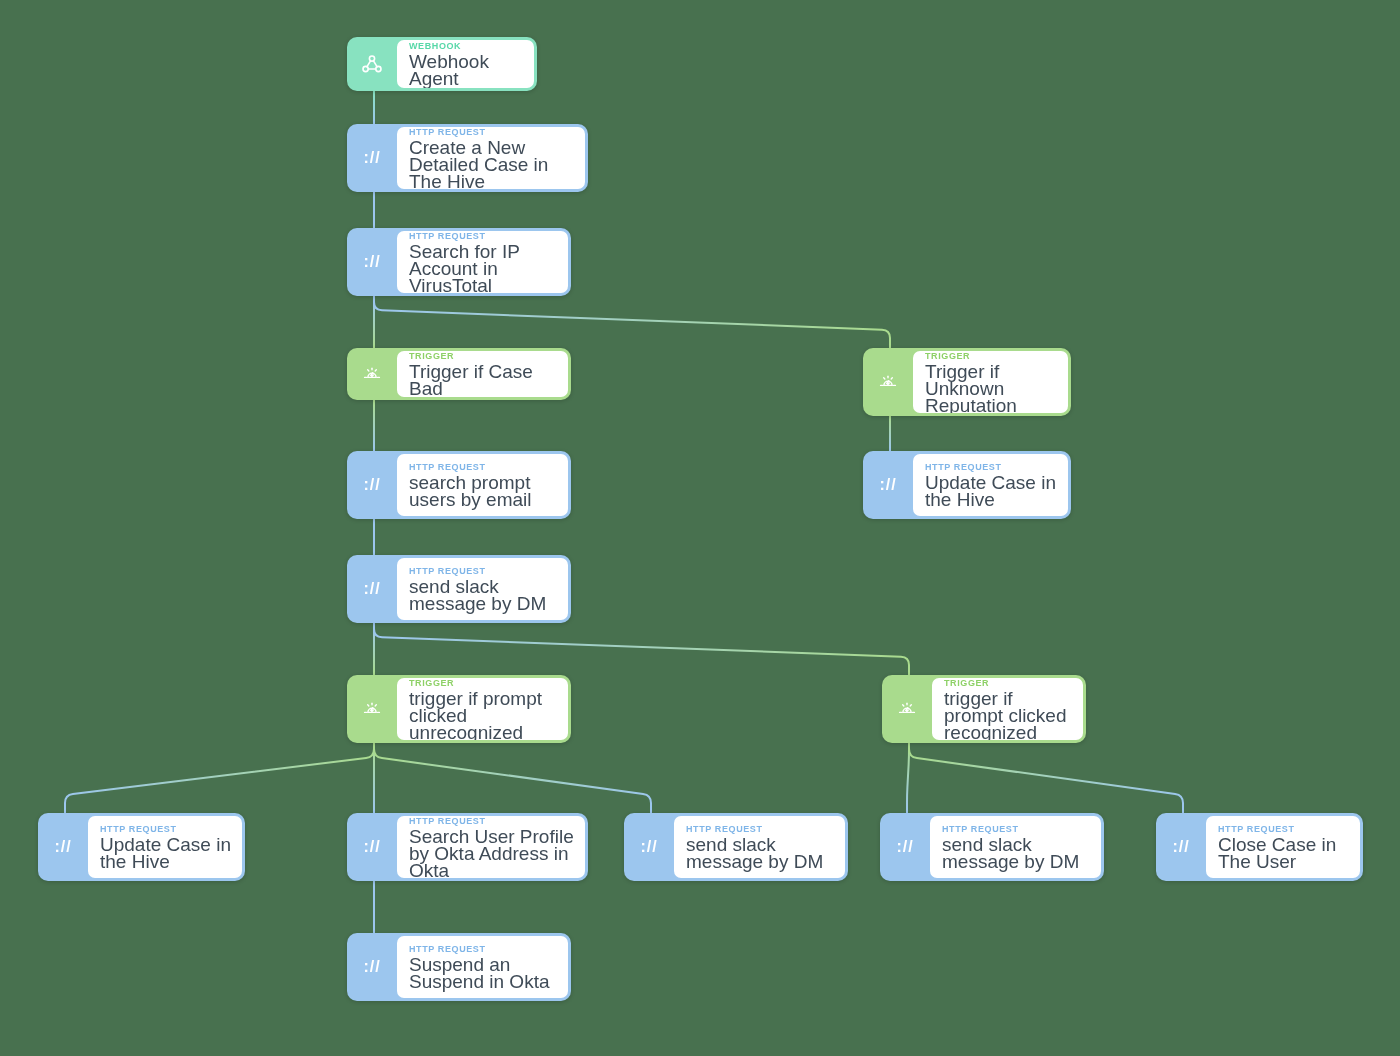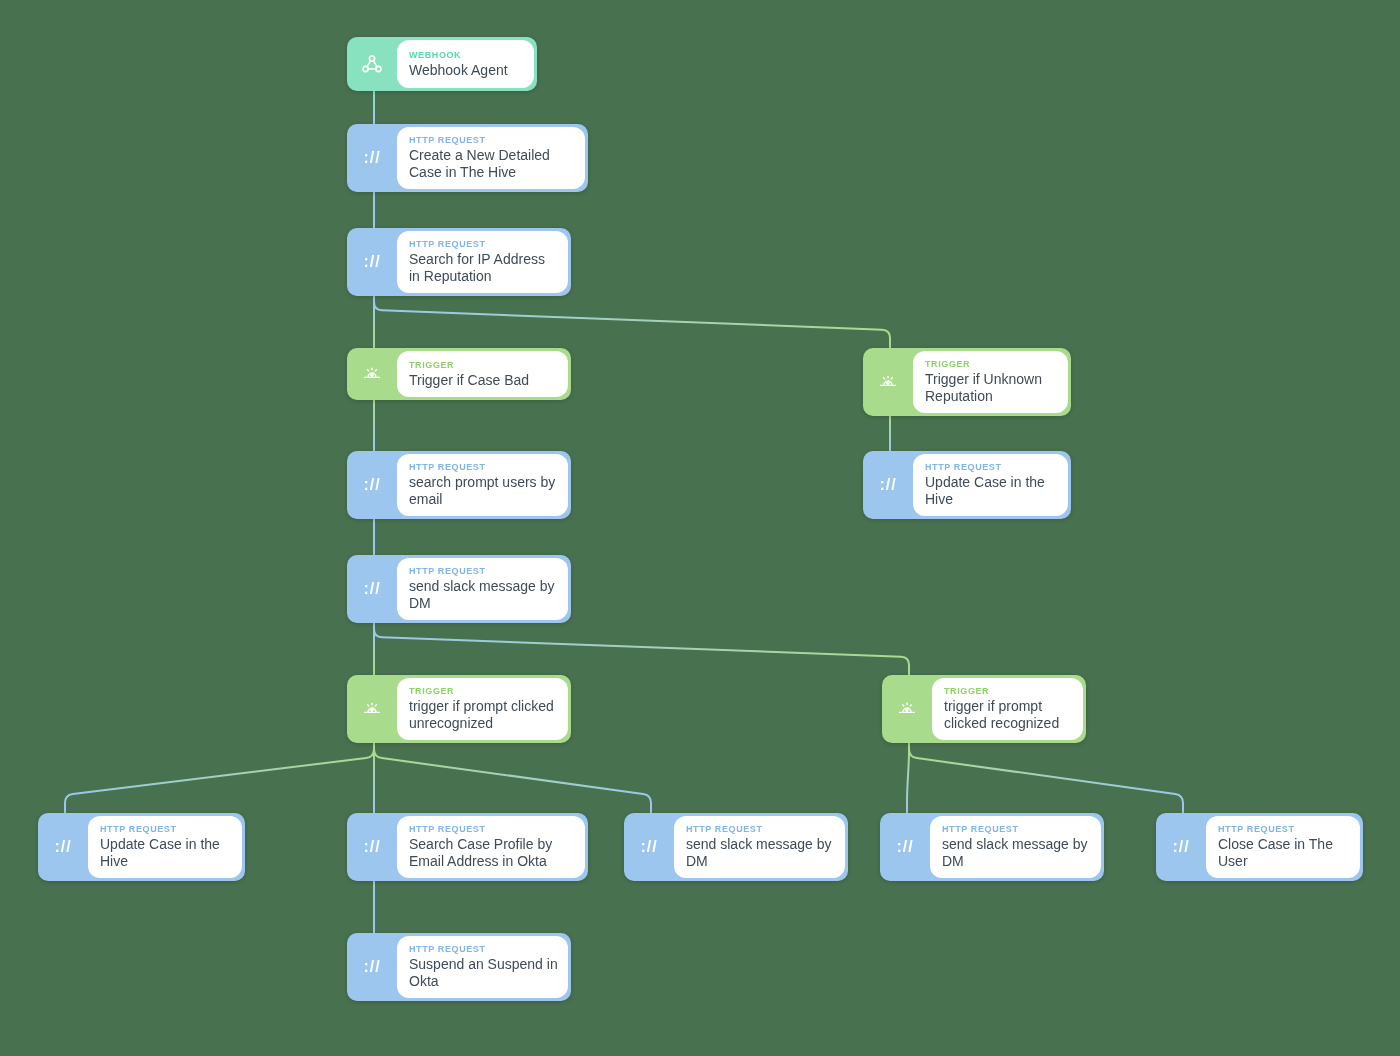--- a/index.html
+++ b/index.html
@@ -15,31 +15,31 @@
     border-radius:10px;
     box-shadow:0 1px 4px rgba(0,0,0,.18);
     box-sizing:border-box;
   }
   .strip {
     flex:0 0 50px; width:50px;
     display:flex; align-items:center; justify-content:center;
     color:#fff;
   }
   .body {
-    flex:1; background:#fff; border-radius:12px;
+    flex:1; background:#fff; border-radius:7px;
     margin:3px 3px 3px 0; padding:6px 10px 6px 12px;
     display:flex; flex-direction:column; justify-content:center;
     overflow:hidden;
   }
   .type-label {
     font-size:9px; font-weight:bold; letter-spacing:.6px;
     color:var(--label); margin-bottom:2px; white-space:nowrap;
   }
   .title {
-    font-size:14px; line-height:17px; color:#3F4B57;
+    font-size:19px; line-height:17px; color:#3F4B57;
   }
   .http-glyph {
     font-weight:bold; font-size:16px; letter-spacing:1px;
     font-family:"Liberation Sans", sans-serif;
   }
   .node svg.glyph { display:block; }
 </style>
 </head>
 <body>
 
@@ -148,21 +148,21 @@
         <div class="type-label">HTTP REQUEST</div>
         <div class="title">Create a New Detailed Case in The Hive</div>
       </div>
     </div>
     <div class="node" style="left: 347px; top: 228px; width: 224px; height: 68px; --accent: #9CC6EE; --label: #7FB5E8;">
       <div class="strip">
         <span class="http-glyph">://</span>
       </div>
       <div class="body">
         <div class="type-label">HTTP REQUEST</div>
-        <div class="title">Search for IP Address in Reputation</div>
+        <div class="title">Search for IP Account in VirusTotal</div>
       </div>
     </div>
     <div class="node" style="left: 347px; top: 348px; width: 224px; height: 52px; --accent: #A9DB8D; --label: #8ED167;">
       <div class="strip">
         <svg class="glyph" width="24" height="24" viewBox="0 0 24 24" fill="none" stroke="#fff" stroke-width="1.4" stroke-linecap="round">
           <path d="M7.9 15.4 A4.1 4.1 0 0 1 16.1 15.4"></path>
           <path d="M7.9 15.4 H16.1"></path>
           <path d="M4.6 15.4 H6.4"></path>
           <path d="M17.6 15.4 H19.4"></path>
           <path d="M12.7 10.7 L11 13.3 H13 L11.3 15.2"></path>
@@ -265,21 +265,21 @@
         <div class="type-label">HTTP REQUEST</div>
         <div class="title">Update Case in the Hive</div>
       </div>
     </div>
     <div class="node" style="left: 347px; top: 813px; width: 241px; height: 68px; --accent: #9CC6EE; --label: #7FB5E8;">
       <div class="strip">
         <span class="http-glyph">://</span>
       </div>
       <div class="body">
         <div class="type-label">HTTP REQUEST</div>
-        <div class="title">Search Case Profile by Email Address in Okta</div>
+        <div class="title">Search User Profile by Okta Address in Okta</div>
       </div>
     </div>
     <div class="node" style="left: 624px; top: 813px; width: 224px; height: 68px; --accent: #9CC6EE; --label: #7FB5E8;">
       <div class="strip">
         <span class="http-glyph">://</span>
       </div>
       <div class="body">
         <div class="type-label">HTTP REQUEST</div>
         <div class="title">send slack message by DM</div>
       </div>

